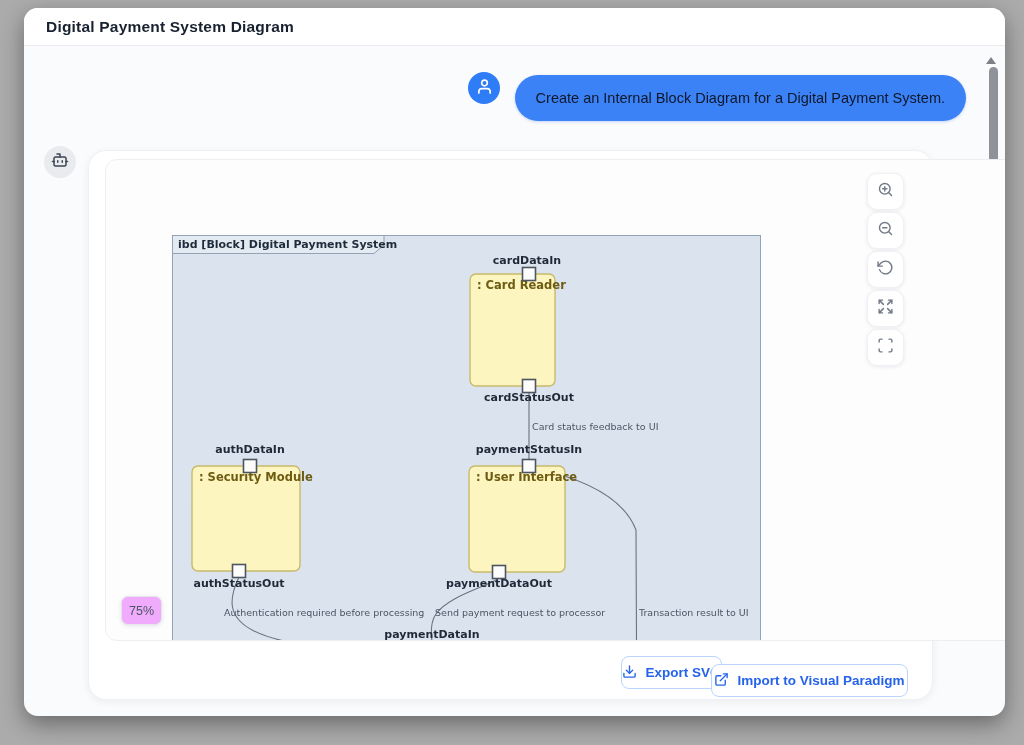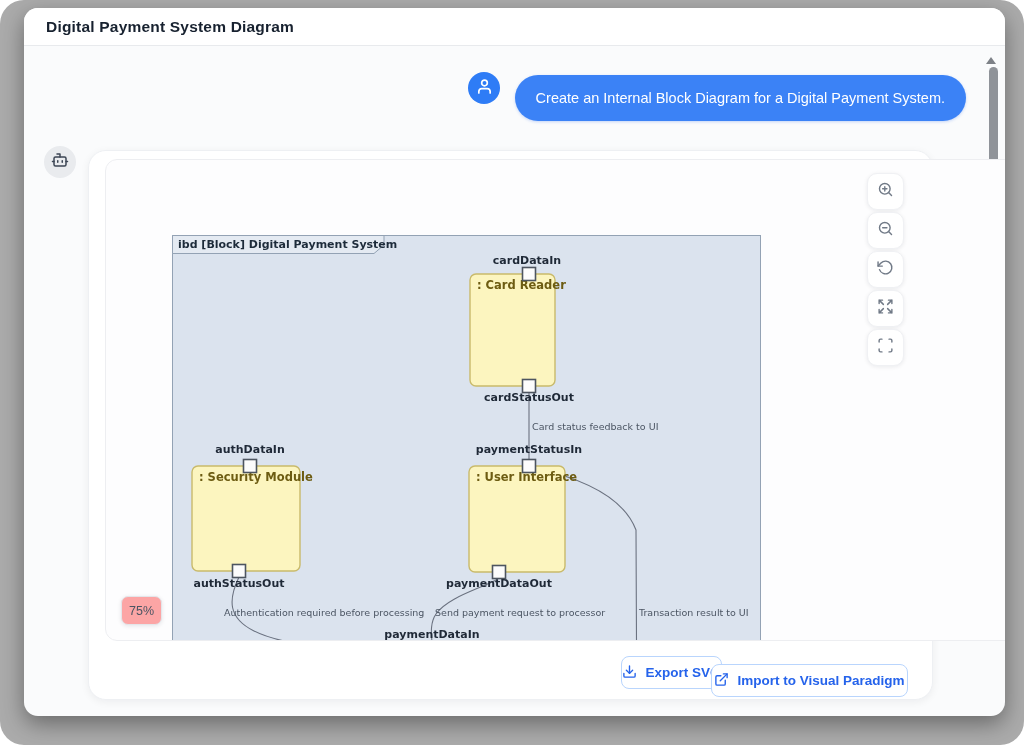--- a/index.html
+++ b/index.html
@@ -1,18 +1,18 @@
 <!DOCTYPE html>
 <html><head>
 <meta charset="utf-8">
 <style>
   * { margin:0; padding:0; box-sizing:border-box; }
   html,body { width:1024px; height:745px; }
   body { font-family:"Liberation Sans", sans-serif; }
-  .stage { position:relative; width:1024px; height:745px; background:#ababab; overflow:hidden;border-radius:24px; }
+  .stage { position:relative; width:1024px; height:745px; background:#ababab; overflow:hidden; }
 
   .window { position:absolute; left:24px; top:8px; width:981px; height:708px;
             background:#fafbfc; border-radius:14px; overflow:hidden;
             box-shadow:0 8px 22px rgba(0,0,0,.38); }
 
   .titlebar { position:absolute; left:0; top:0; width:100%; height:38px; background:#ffffff;
               border-bottom:1px solid #e8eaed; display:flex; align-items:center; padding:0 22px; }
   .titlebar .title { font-size:15.5px; font-weight:700; color:#17212f; letter-spacing:.2px; }
 
   
@@ -21,37 +21,37 @@
               border-bottom:7px solid #7d8187; }
   .sb-thumb { position:absolute; right:7px; top:59px; width:9px; height:110px;
               background:#8f9399; border-radius:5px; }
 
   
   .user-avatar { position:absolute; left:444px; top:64px; width:32px; height:32px; border-radius:50%;
                  background:#2e7cf6; display:flex; align-items:center; justify-content:center; }
   .bot-avatar  { position:absolute; left:20px; top:138px; width:32px; height:32px; border-radius:50%;
                  background:#e9ebee; display:flex; align-items:center; justify-content:center; }
   .bubble { position:absolute; right:39px; top:67px; height:46px; border-radius:23px;
-            background:#3b82f6; color:#ffffff; font-size:14.5px; display:flex; align-items:center;
+            background:#3b82f6; color:#0f172a; font-size:14.5px; display:flex; align-items:center;
             padding:0 21px; white-space:nowrap; box-shadow:0 1px 3px rgba(37,99,235,.25); }
 
   
   .card { position:absolute; left:64px; top:142px; width:845px; height:550px; background:#ffffff;
           border:1px solid #eef0f3; border-radius:18px; box-shadow:0 2px 8px rgba(15,23,42,.06); }
   .viewport { position:absolute; left:16px; top:8px; width:976px; height:482px; background:#fdfdfe;
               border:1px solid #edeef1; border-radius:12px; overflow:hidden; cursor:grab; }
 
   .zoom-toolbar { position:absolute; left:778px; top:22px; display:flex; flex-direction:column; gap:1px; }
   .tool-btn { width:37px; height:37px; background:#ffffff; border:1px solid #f0f1f4; border-radius:10px;
               display:flex; align-items:center; justify-content:center; cursor:pointer;
               box-shadow:0 1px 4px rgba(15,23,42,.08); margin-bottom:1px; }
   .tool-btn svg { width:17px; height:17px; stroke:#717a87; stroke-width:2; fill:none;
                   stroke-linecap:round; stroke-linejoin:round; }
 
-  .zoom-badge { position:absolute; left:32px; top:445px; width:41px; height:29px; background:#fca5a5;
+  .zoom-badge { position:absolute; left:32px; top:445px; width:41px; height:29px; background:#f0abfc;
                 border:1px solid #e4e6ea; border-radius:7px; display:flex; align-items:center;
                 justify-content:center; font-size:12.5px; color:#4b5563;
                 box-shadow:0 1px 4px rgba(15,23,42,.10); }
 
   .actions { position:absolute; left:0; top:505px; width:829px; height:33px; }
   .action-btn { position:absolute; height:33px; background:#ffffff; border:1px solid #b9d5fd;
                 border-radius:8px; color:#2563eb; font-size:13.5px; font-weight:700;
                 display:flex; align-items:center; justify-content:center; gap:8px; cursor:pointer; }
   .action-btn svg { width:15px; height:15px; stroke:#2563eb; stroke-width:2.2; fill:none;
                     stroke-linecap:round; stroke-linejoin:round; }

